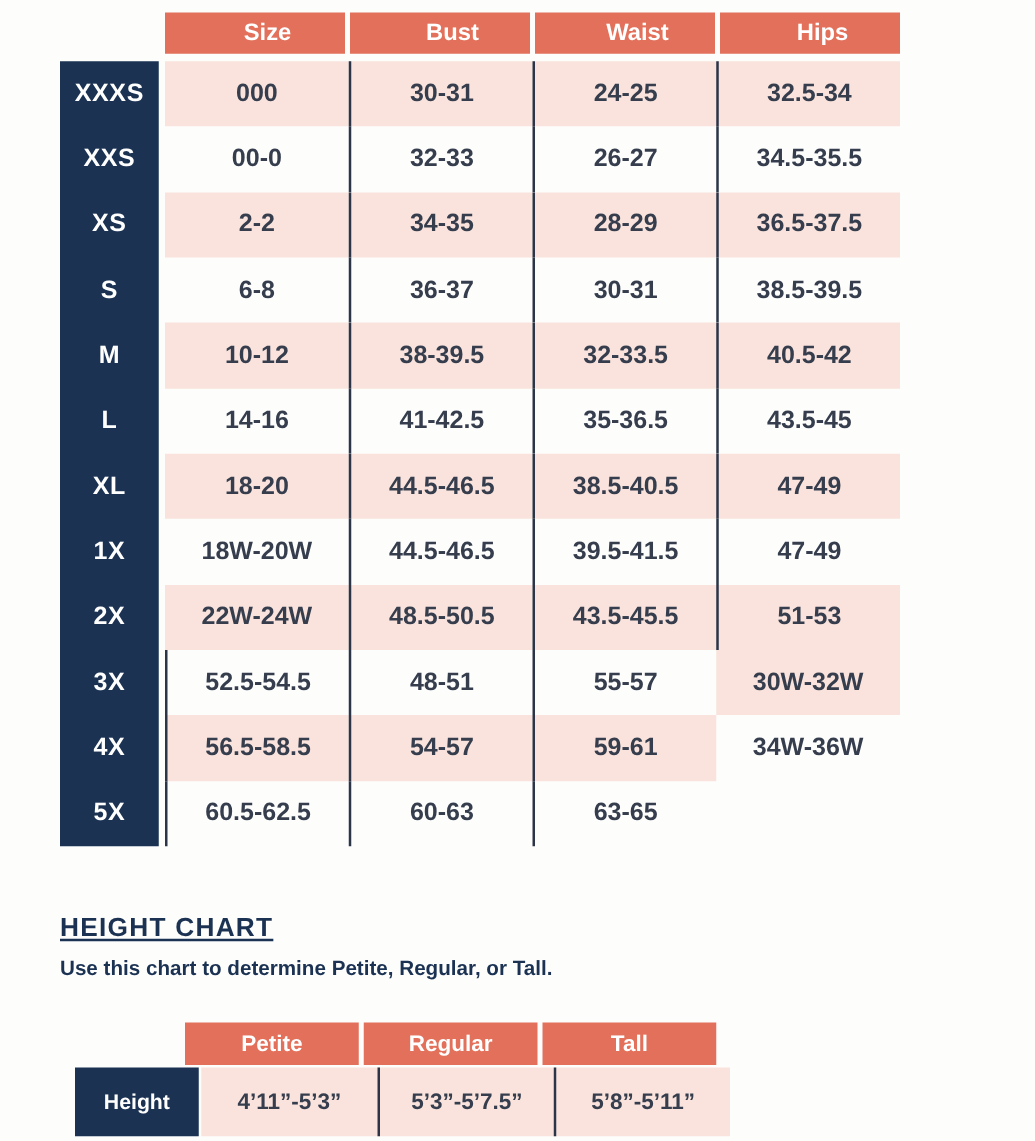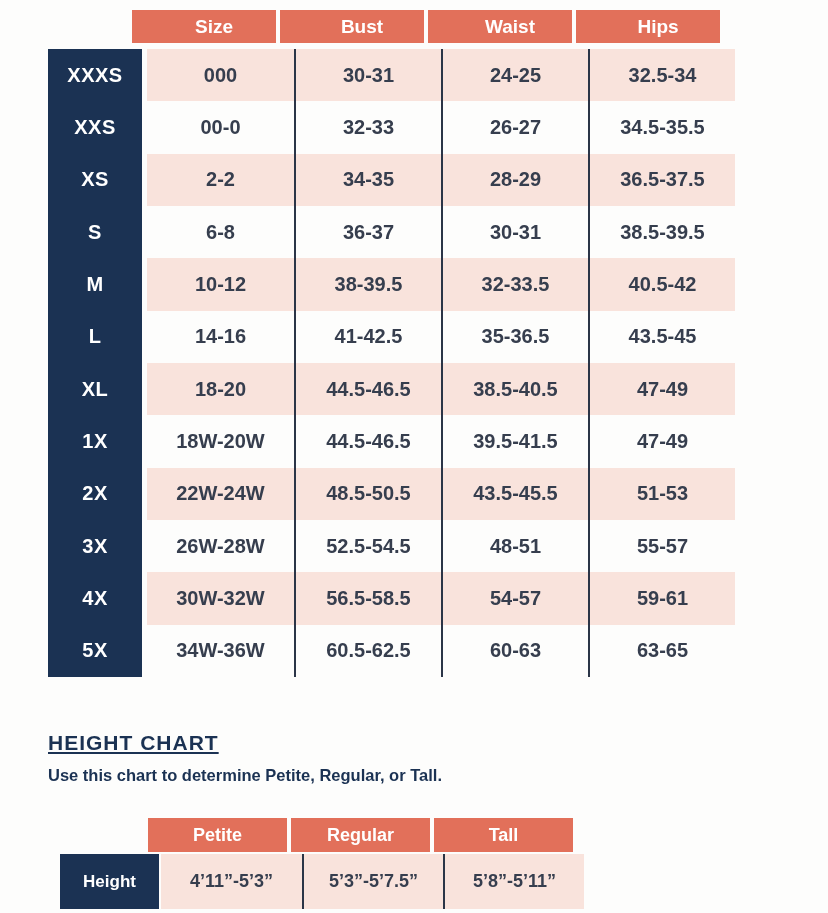--- a/index.html
+++ b/index.html
@@ -19,21 +19,21 @@
     overflow:hidden;
   }
   
   .size-table{position:absolute;left:48px;top:10px;}
   .st-header{display:flex;margin-left:84px;gap:4px;}
   .st-hcell{
     width:144px;height:33px;background:var(--coral);color:#ffffff;
     font-weight:bold;font-size:19px;display:flex;align-items:center;justify-content:center;padding-left:20px;
   }
   .st-body{display:flex;margin-top:6px;}
-  .st-sidebar{width:94px;background:var(--navy);display:flex;flex-direction:column;}
+  .st-sidebar{width:79px;background:var(--navy);display:flex;flex-direction:column;}
   .st-slabel{
     height:52.33px;color:#ffffff;font-weight:bold;font-size:20px;
     display:flex;align-items:center;justify-content:center;letter-spacing:.5px;
   }
   .st-gap{width:5px;}
   .st-grid{display:grid;grid-template-columns:repeat(4,147px);}
   .st-cell{
     height:52.33px;display:flex;align-items:center;justify-content:center;
     font-size:20px;font-weight:bold;color:var(--text);
   }
@@ -124,21 +124,20 @@
           <div class="st-cell pink vline">38.5-40.5</div>
           <div class="st-cell pink vline">47-49</div>
           <div class="st-cell">18W-20W</div>
           <div class="st-cell vline">44.5-46.5</div>
           <div class="st-cell vline">39.5-41.5</div>
           <div class="st-cell vline">47-49</div>
           <div class="st-cell pink">22W-24W</div>
           <div class="st-cell pink vline">48.5-50.5</div>
           <div class="st-cell pink vline">43.5-45.5</div>
           <div class="st-cell pink vline">51-53</div>
-          <div class="st-cell">26W-28W</div>
           <div class="st-cell vline">52.5-54.5</div>
           <div class="st-cell vline">48-51</div>
           <div class="st-cell vline">55-57</div>
           <div class="st-cell pink">30W-32W</div>
           <div class="st-cell pink vline">56.5-58.5</div>
           <div class="st-cell pink vline">54-57</div>
           <div class="st-cell pink vline">59-61</div>
           <div class="st-cell">34W-36W</div>
           <div class="st-cell vline">60.5-62.5</div>
           <div class="st-cell vline">60-63</div>

